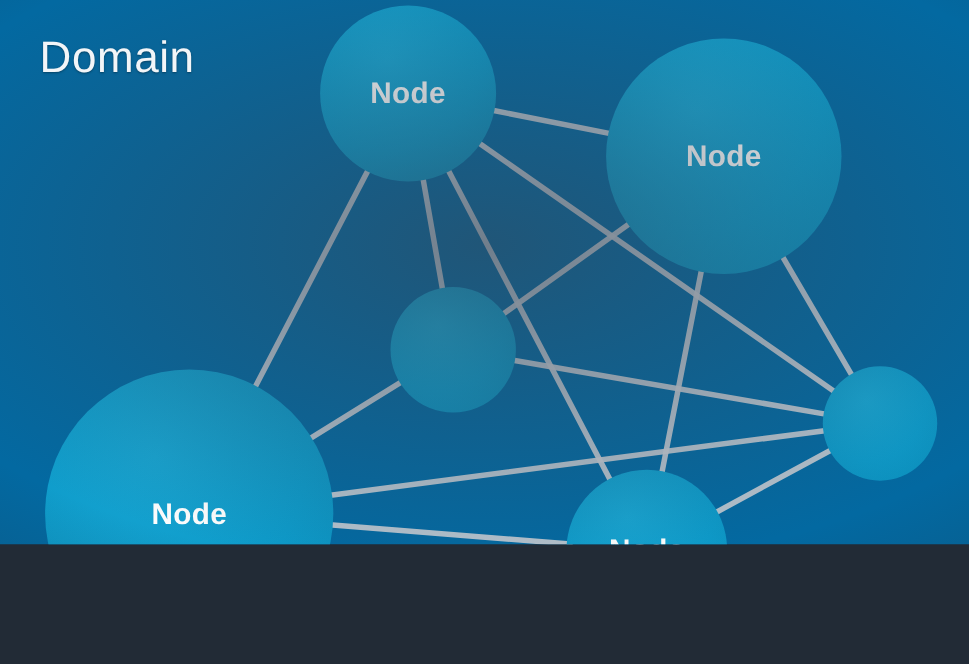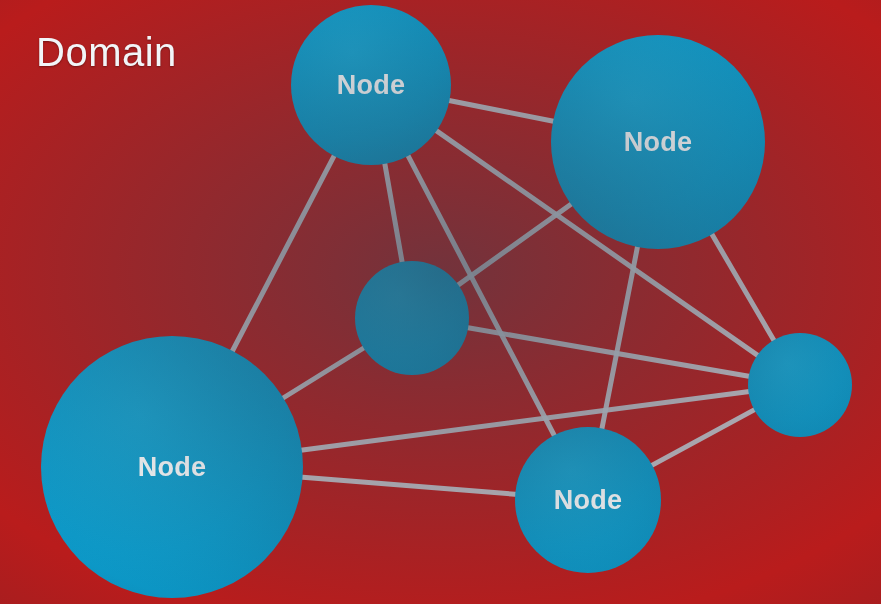--- a/index.html
+++ b/index.html
@@ -7,23 +7,23 @@
     margin: 0;
     padding: 0;
     background: #222b36;
   }
   body {
     font-family: "Liberation Sans", sans-serif;
   }
   #stage {
     position: relative;
     width: 881px;
-    height: 604px;
+    height: 495px;
     overflow: hidden;
-    background: #b91c1c;
+    background: #0369a1;
   }
   
   #bg-vignette {
     position: absolute;
     inset: 0;
     background:
       radial-gradient(ellipse 120% 110% at 50% 45%,
         rgba(56,70,86,0.55) 0%,
         rgba(47,60,76,0.0) 55%,
         rgba(32,41,52,0.45) 100%);

